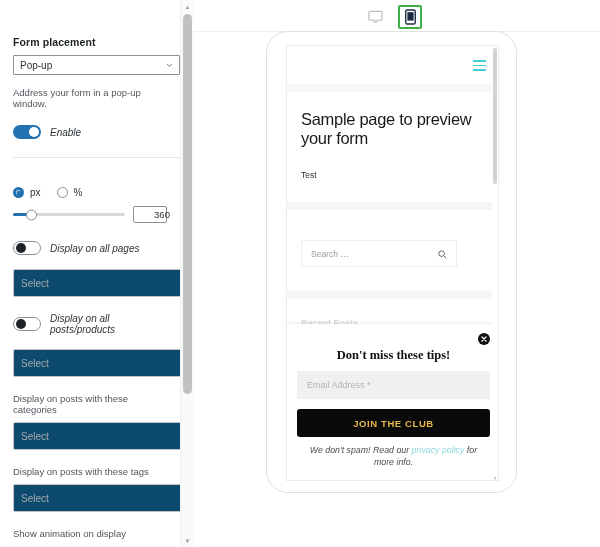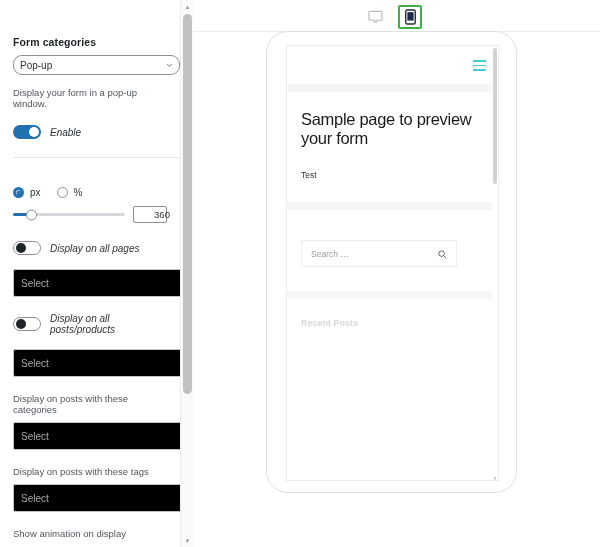--- a/index.html
+++ b/index.html
@@ -21,21 +21,21 @@
   .panel-inner { position: absolute; left: 0; top: 0; width: 180px; padding: 0 13px 0 13px; }
 
   .field-label {
     font-size: 10.5px; color: #1d2327; font-weight: bold;
     letter-spacing: .1px;
   }
   .field-label.light { font-weight: normal; color: #3c434a; }
 
   .select-box {
     width: 167px; height: 20px;
-    border: 1px solid #8c8f94; border-radius: 9px;
+    border: 1px solid #8c8f94; border-radius: 1px;
     background: #fff; position: relative;
     font-size: 10px; color: #2c3338;
     display: flex; align-items: center; padding: 0 6px;
   }
   .select-box .chev {
     position: absolute; right: 6px; top: 50%;
     transform: translateY(-50%);
     width: 7px; height: 7px;
   }
   .helper-text { font-size: 9.5px; color: #50575e; }
@@ -92,21 +92,21 @@
   .num-box {
     width: 34px; height: 17px;
     border: 1px solid #8c8f94; border-radius: 2px;
     font-size: 9.5px; color: #2c3338;
     display: flex; align-items: center; justify-content: center; padding-left: 24px;
   }
 
   .input-box {
     width: 186px; height: 28px;
     border: 1px solid #c3c4c7; border-radius: 2px;
-    background: #000000; display: flex; align-items: center;
+    background: #0c4a6e; display: flex; align-items: center;
     padding: 0 7px; font-size: 10px; color: #a7aaad;
   }
 
   
   .panel-scroll {
     position: absolute; right: 0; top: 0;
     width: 13px; height: 547px;
     background: #fafafa; border-left: 1px solid #eee;
   }
   .panel-scroll .arrow-top, .panel-scroll .arrow-bot {
@@ -252,32 +252,32 @@
 </style>
 </head>
 <body>
 
 <div id="root">
 
   <div class="settings-panel">
     <div class="panel-inner">
 
       <div style="height:36px"></div>
-      <div class="field-label">Form categories</div>
+      <div class="field-label">Form placement</div>
 
       <div style="height:7px"></div>
       <div class="select-box">
         <span>Pop-up</span>
         <svg class="chev" viewBox="0 0 10 10">
             <path d="M1.5 3.5 L5 7 L8.5 3.5" fill="none" stroke="#50575e" stroke-width="1.1"></path>
           </svg>
       </div>
 
       <div style="height:12px"></div>
-      <div class="helper-text">Display your form in a pop-up window.</div>
+      <div class="helper-text">Address your form in a pop-up window.</div>
 
       <div style="height:16px"></div>
       <div class="toggle-row">
         <div class="toggle on">
             <div class="knob"></div>
           </div>
         <span class="toggle-label">Enable</span>
       </div>
 
       <div style="height:18px"></div>
@@ -385,20 +385,31 @@
         <span>Search …</span>
         <svg class="mag" width="9" height="9" viewBox="0 0 11 11">
           <circle cx="4.4" cy="4.4" r="3.4" fill="none" stroke="#555" stroke-width="1.1"></circle>
           <line x1="7" y1="7" x2="10.2" y2="10.2" stroke="#555" stroke-width="1.1"></line>
         </svg>
       </div>
 
       <div class="ph-band" style="top:245px"></div>
       <div class="ph-ghost">Recent Posts</div>
 
+      <div class="popup">
+        <div class="popup-close">
+          <svg width="6" height="6" viewBox="0 0 10 10">
+            <path d="M1.6 1.6 L8.4 8.4 M8.4 1.6 L1.6 8.4" stroke="#fff" stroke-width="2" stroke-linecap="round"></path>
+          </svg>
+        </div>
+        <div class="popup-title">Don't miss these tips!</div>
+        <div class="popup-input">Email Address *</div>
+        <div class="popup-btn">JOIN THE CLUB</div>
+        <div class="popup-foot"><span>We don't spam! Read our </span><a href="#">privacy policy</a><span> for more info.</span></div>
+      </div>
 
       <div class="ph-scroll">
         <div class="t"></div>
         <div class="a">▼</div>
       </div>
     </div>
   </div>
 
 </div>
 

